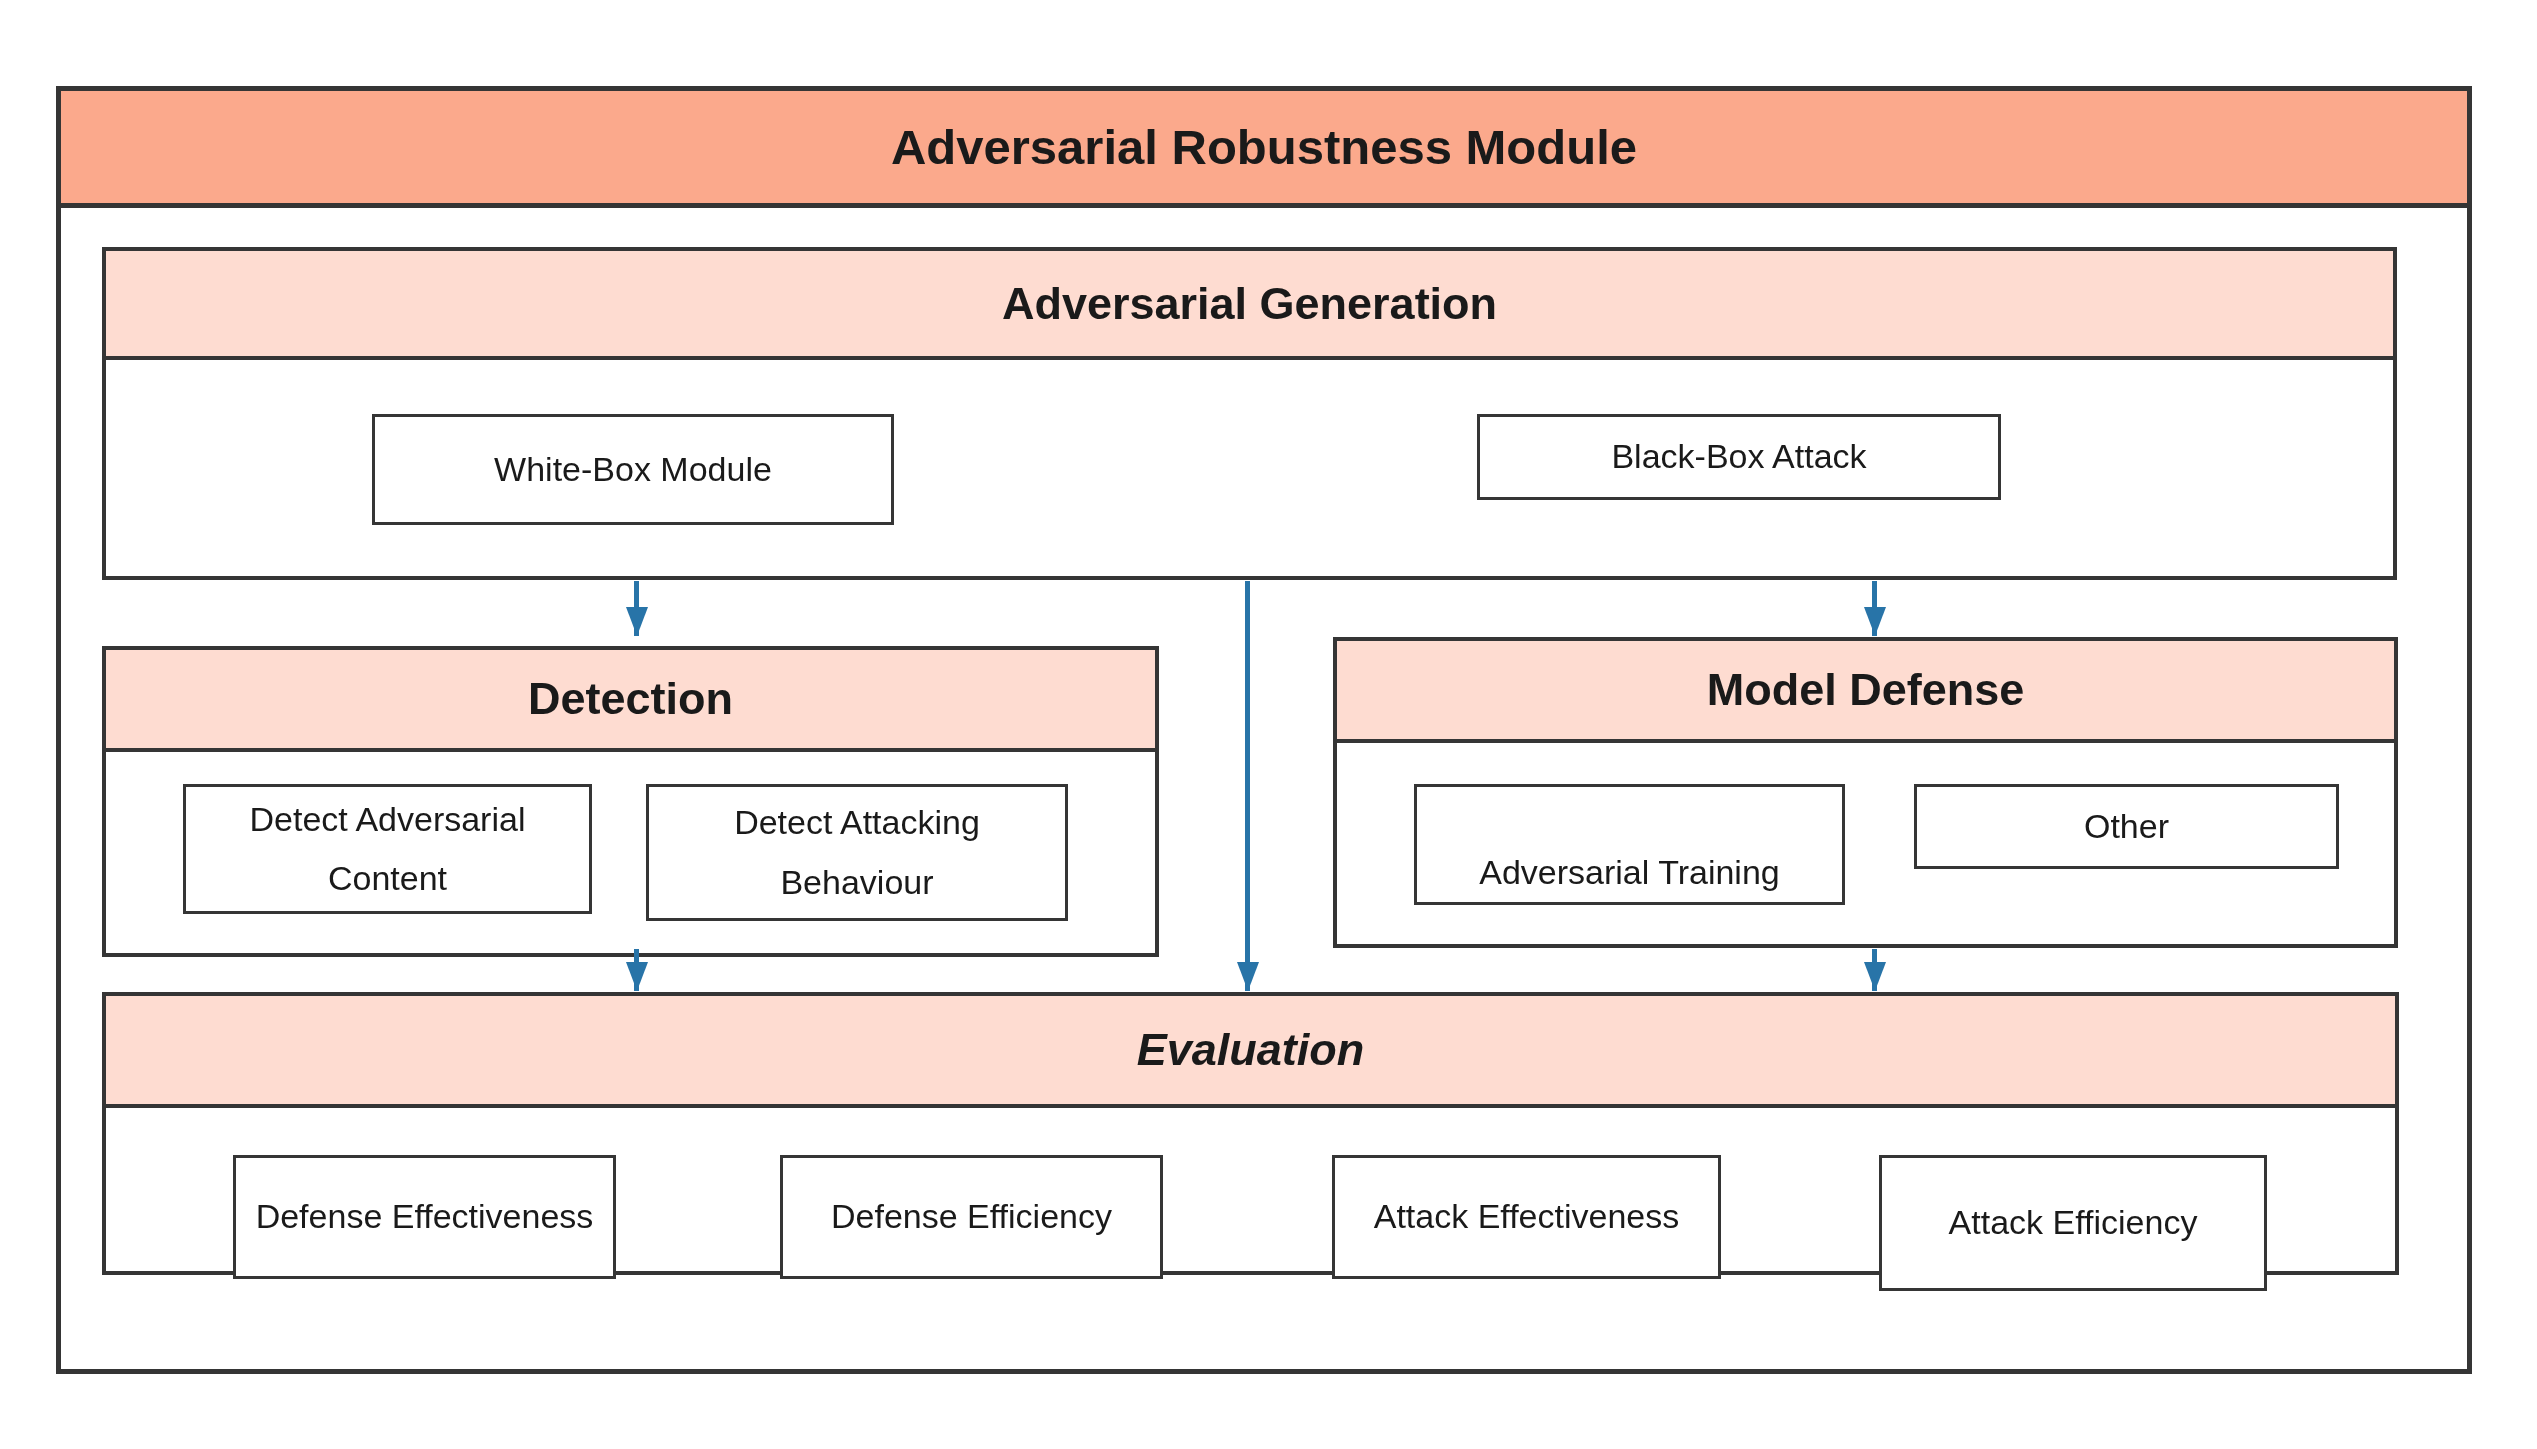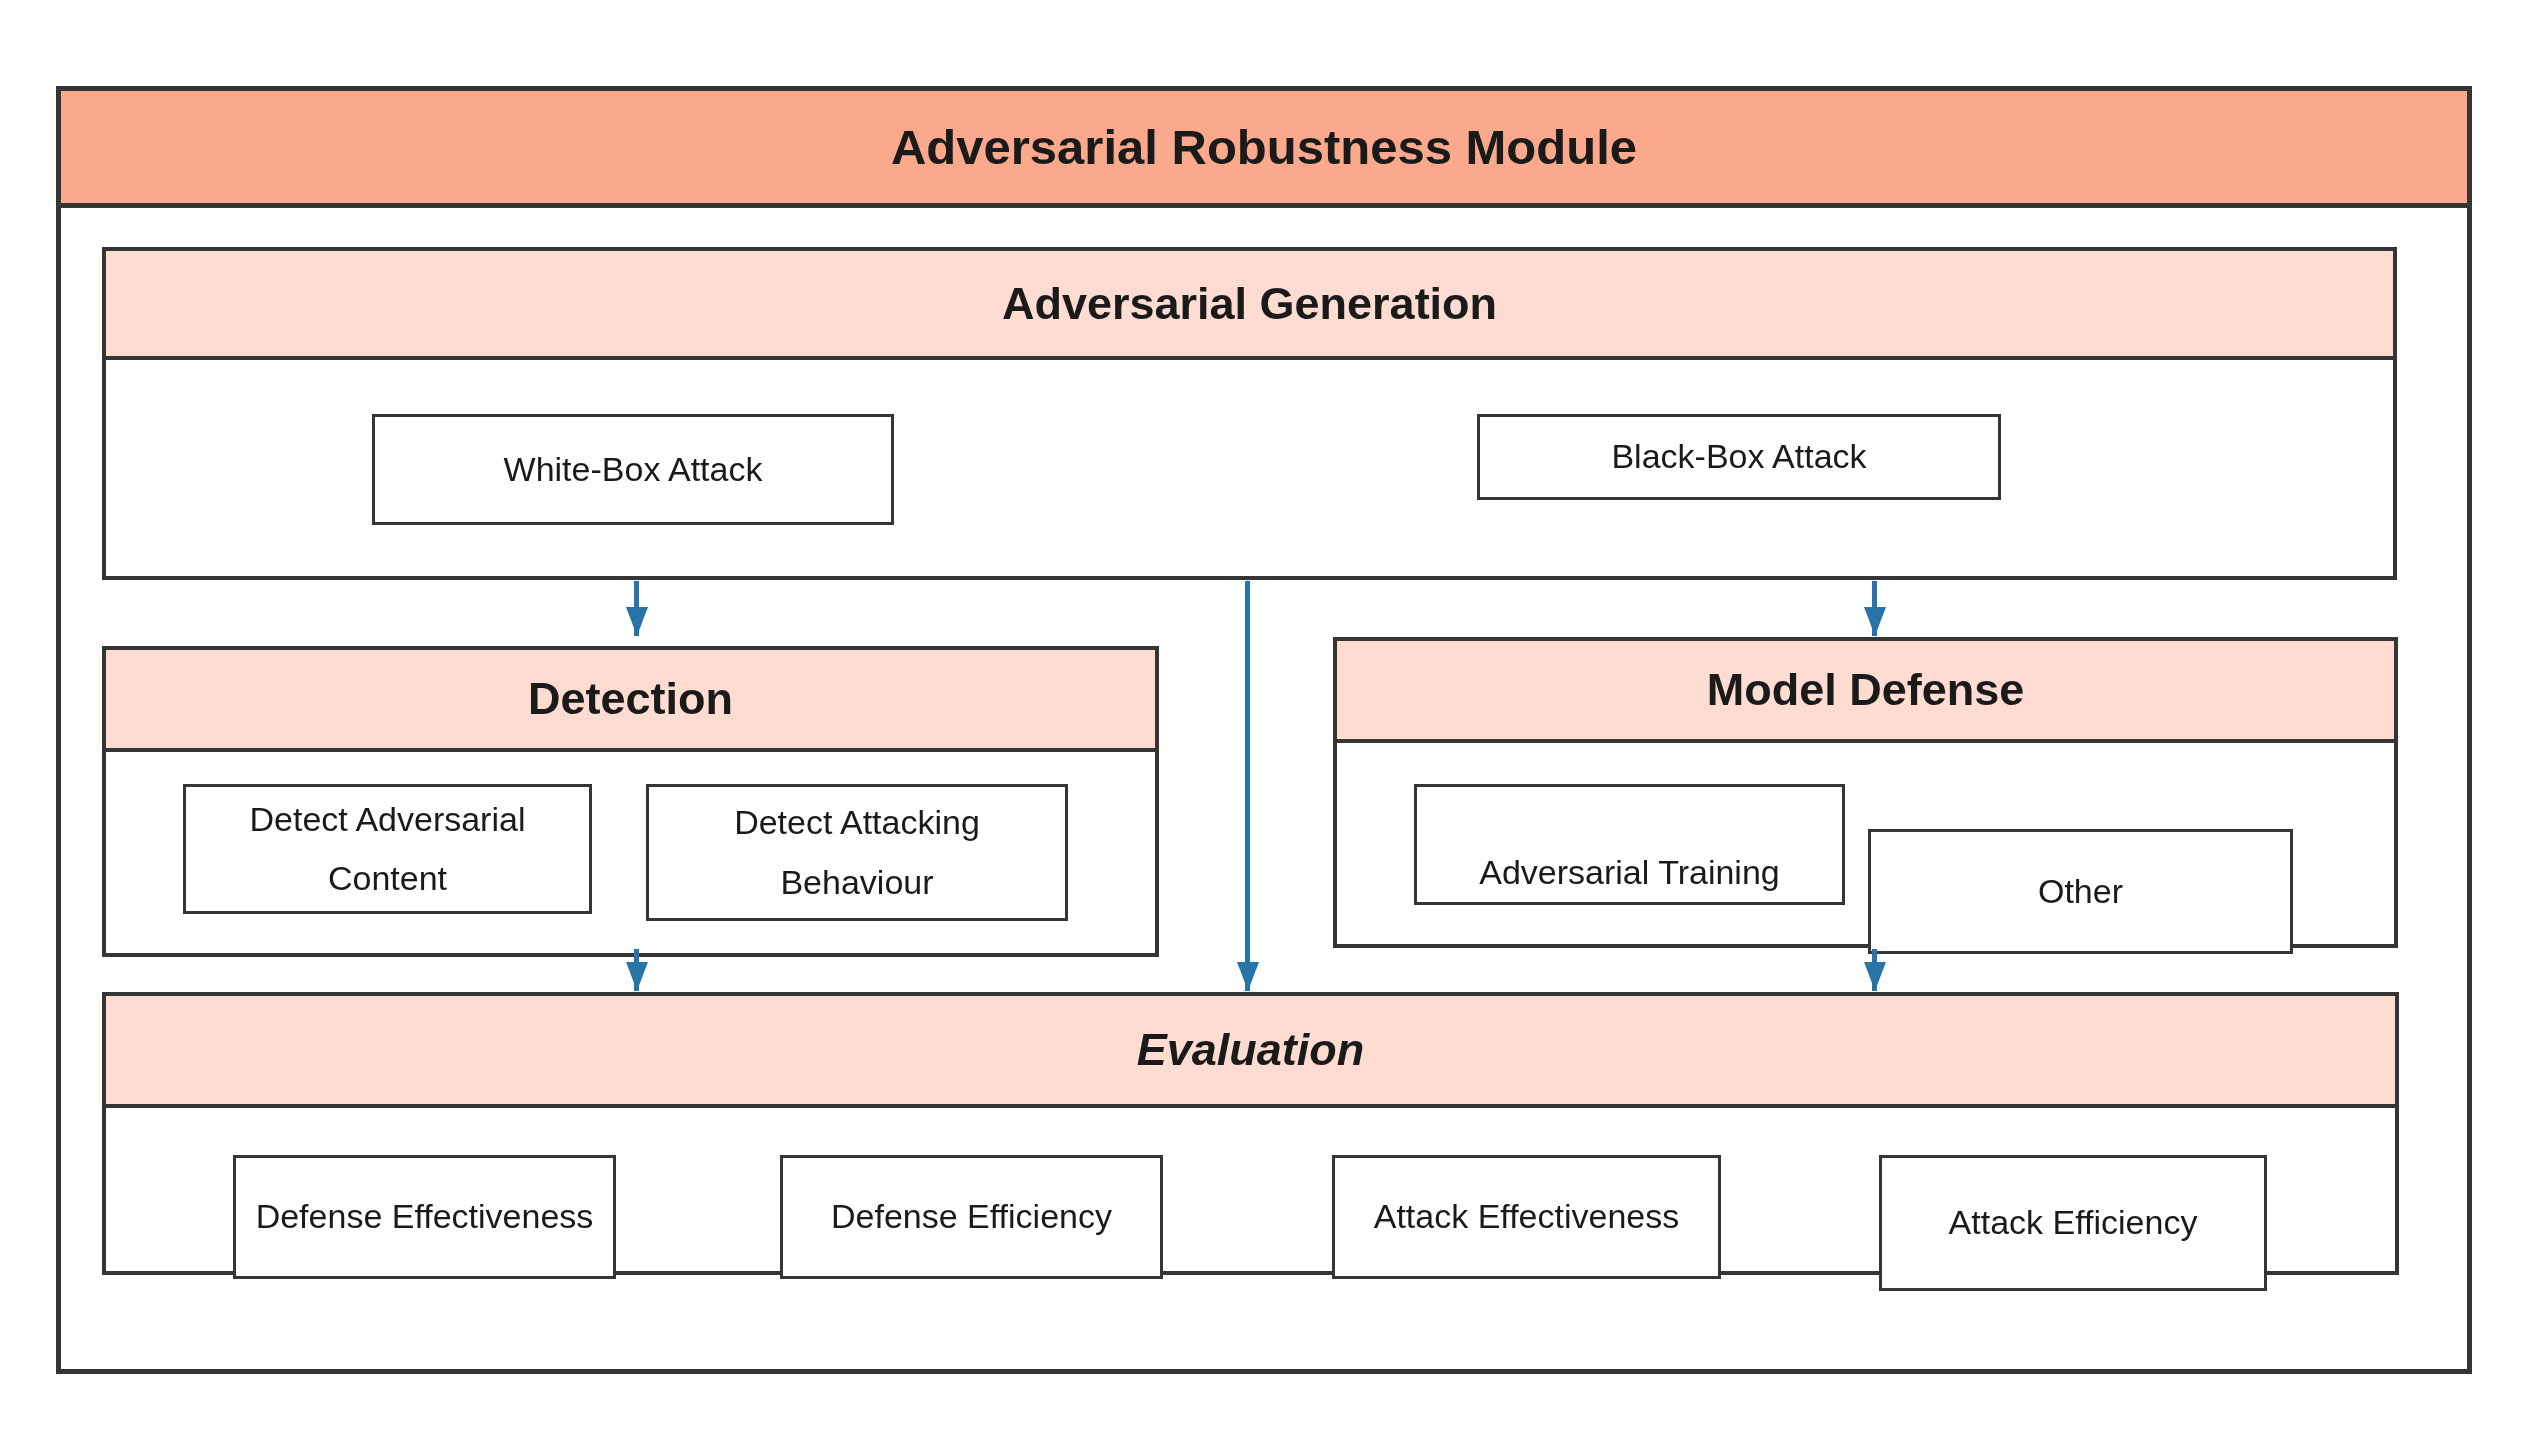--- a/index.html
+++ b/index.html
@@ -52,21 +52,21 @@
     background:#ffffff;
     display:flex;align-items:center;justify-content:center;
     text-align:center;font-size:34px;font-weight:400;line-height:1.75;
     padding:0 10.7px;
   }
   .box-whitebox{left:372px;top:414px;width:522px;height:111px;}
   .box-blackbox{left:1477px;top:414px;width:524px;height:86px;}
   .box-dac{left:183px;top:784px;width:409px;height:130px;}
   .box-dab{left:646px;top:784px;width:422px;height:137px;}
   .box-advtrain{left:1414px;top:784px;width:431px;height:121px;align-items:flex-end;}
-  .box-other{left:1868px;top:784px;width:425px;height:125px;margin-top:45px;}
+  .box-other{left:1914px;top:784px;width:425px;height:85px;}
   .box-de{left:233px;top:1155px;width:383px;height:124px;}
   .box-def{left:780px;top:1155px;width:383px;height:124px;}
   .box-ae{left:1332px;top:1155px;width:389px;height:124px;}
   .box-aef{left:1879px;top:1155px;width:388px;height:136px;}
   .arrow{
     position:absolute;width:5.4px;background:var(--arrow);
   }
   .arrow::after{
     content:"";position:absolute;left:50%;bottom:0;transform:translateX(-50%);
     width:0;height:0;
@@ -90,21 +90,21 @@
   <div class="titlebar">
     <span>Adversarial Robustness Module</span>
   </div>
 
   <div class="section sec-generation">
     <div class="section-header">
       <span>Adversarial Generation</span>
     </div>
   </div>
   <div class="box box-whitebox">
-    <span>White-Box Attack</span>
+    <span>White-Box Module</span>
   </div>
   <div class="box box-blackbox">
     <span>Black-Box Attack</span>
   </div>
 
   <div class="section sec-detection">
     <div class="section-header">
       <span>Detection</span>
     </div>
   </div>

